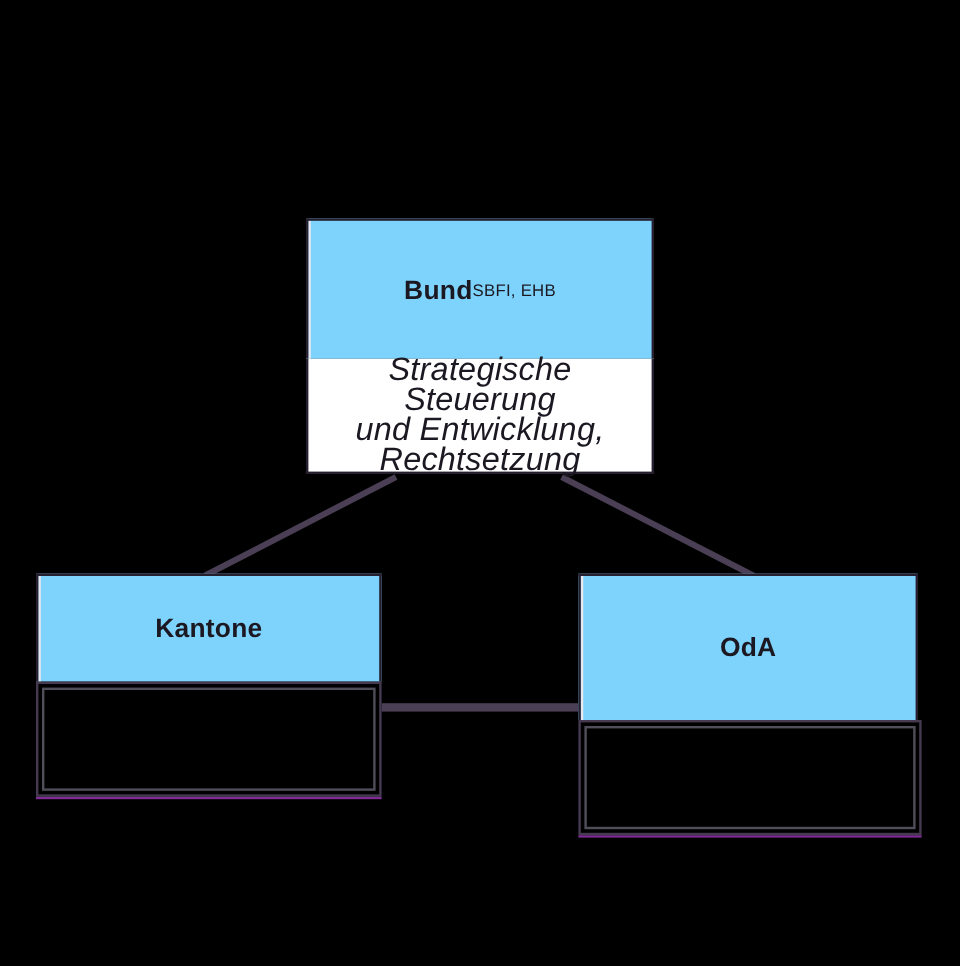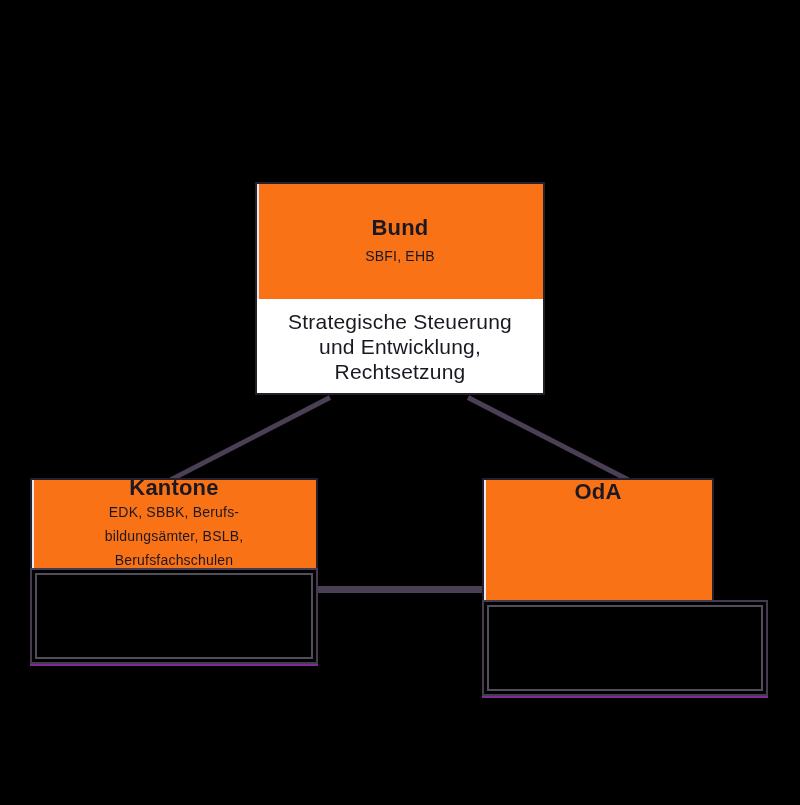--- a/index.html
+++ b/index.html
@@ -40,26 +40,26 @@
     width: 164px; height: 7px;
   }
 
   
   .node {
     position: absolute;
     z-index: 2;
   }
   .node-header {
     box-sizing: border-box;
-    background: #f97316;
+    background: #7dd3fc;
     border: 2px solid #251f2e;
     border-bottom: none;
     box-shadow: inset 2px 0 0 #eae8ee;
     display: flex;
-    flex-direction: column;
+    flex-direction: row;
     justify-content: center;
     align-items: center;
     text-align: center;
   }
   .node-title {
     font-weight: bold;
     font-size: 22px;
     line-height: 24px;
     white-space: pre-line;
     letter-spacing: 0.2px;
@@ -81,24 +81,25 @@
     width: 290px; height: 96px;
     background: #ffffff;
     border: 2px solid #251f2e;
     border-top: none;
     display: flex;
     justify-content: center;
     align-items: center;
     text-align: center;
   }
   .node-body-text {
-    font-size: 21px;
+    font-size: 27px;
     line-height: 25px;
     white-space: pre-line;
     letter-spacing: 0.2px;
+    font-style: italic;
   }
 
   
   .node-lower {
     box-sizing: border-box;
     position: relative;
     height: 96px;
     border: 2px solid #453a50;
     background: transparent;
   }
@@ -109,21 +110,21 @@
   }
   .accent-underline {
     height: 2px;
     background: #7f2b94;
   }
 
   #node-kantone { left: 30px; top: 478px; width: 288px; }
   #node-kantone .node-header { width: 288px; height: 90px; }
 
   #node-oda { left: 482px; top: 478px; width: 286px; }
-  #node-oda .node-header { width: 232px; height: 122px; justify-content: space-between; }
+  #node-oda .node-header { width: 283px; height: 122px; }
 </style>
 </head>
 <body>
 
 <div class="stage">
 
   <div class="edge" id="edge-left"></div>
   <div class="edge" id="edge-right"></div>
   <div class="edge" id="edge-horizontal"></div>
 
@@ -135,23 +136,20 @@
     <div class="node-body">
       <div class="node-body-text">Strategische Steuerung
 und Entwicklung,
 Rechtsetzung</div>
     </div>
   </div>
 
   <div class="node" id="node-kantone">
     <div class="node-header">
       <div class="node-title">Kantone</div>
-      <div class="node-subtitle">EDK, SBBK, Berufs-
-bildungsämter, BSLB,
-Berufsfachschulen</div>
     </div>
     <div class="node-lower">
       <div class="node-lower-inner"></div>
     </div>
     <div class="accent-underline"></div>
   </div>
 
   <div class="node" id="node-oda">
     <div class="node-header">
       <div class="node-title">OdA</div>

